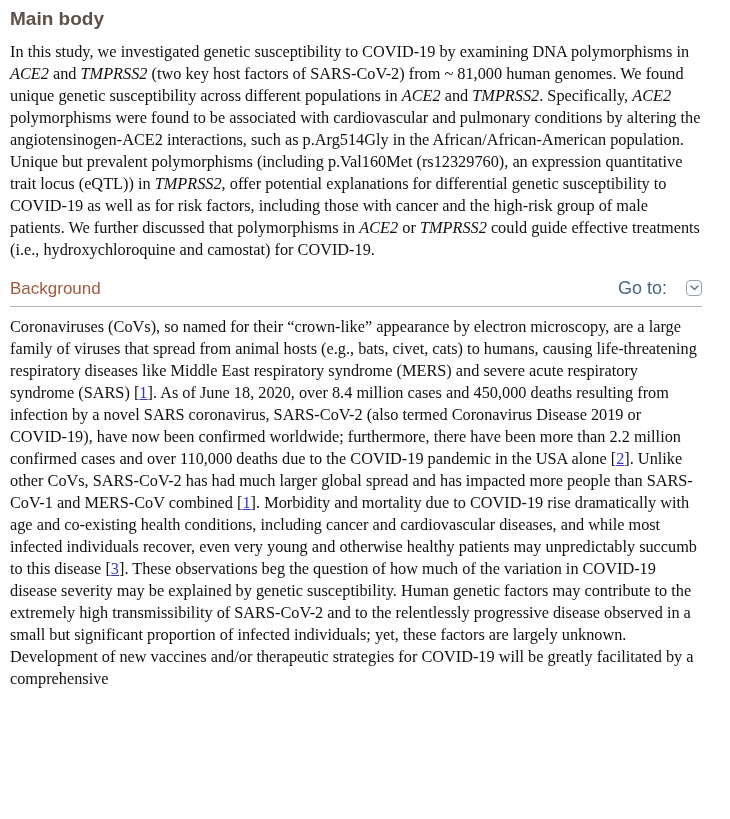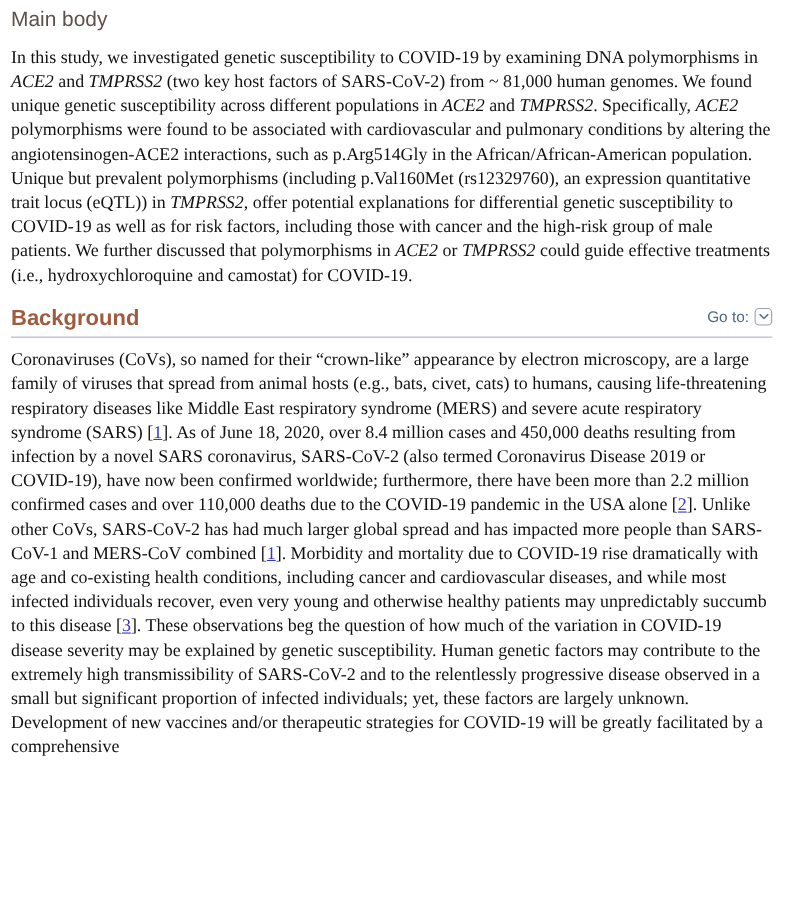--- a/index.html
+++ b/index.html
@@ -14,43 +14,43 @@
   html,body{margin:0;padding:0;}
   body{
     width:730px;height:819px;overflow:hidden;background:#ffffff;
     color:var(--text);
     font-family:"Liberation Serif","DejaVu Serif",serif;
     font-size:16.3px;line-height:22px;
   }
   .content{padding:8px 28px 0 10px;}
   .minor-heading{
     font-family:"Liberation Sans","DejaVu Sans",sans-serif;
-    font-size:19px;line-height:22px;font-weight:400;
+    font-size:19px;line-height:22px;font-weight:700;
     color:var(--heading-minor);
     margin:0 0 11px 0;
   }
   p.body-text{margin:0 0 16px 0;text-align:left;}
   p.keywords{margin:0 0 14px 0;}
   em{text-align:right;}
   strong{font-weight:bold;}
   a.ref-link{color:var(--link);text-decoration:underline;cursor:pointer;}
   .section-header{
     display:flex;justify-content:space-between;align-items:flex-end;
     border-bottom:1px solid var(--rule);
     padding-bottom:5px;margin:0 0 9px 0;
   }
   .section-heading{
     font-family:"Liberation Sans","DejaVu Sans",sans-serif;
-    font-size:20px;line-height:24px;font-weight:700;
+    font-size:17px;line-height:24px;font-weight:400;
     color:var(--heading-section);
   }
   .goto{
-    display:flex;align-items:center;gap:5px;
+    display:flex;align-items:center;gap:19px;
     font-family:"Liberation Sans","DejaVu Sans",sans-serif;
-    font-size:14px;color:var(--goto);
+    font-size:18px;color:var(--goto);
     cursor:pointer;user-select:none;
     padding-bottom:2px;
   }
   .goto-icon{
     width:16px;height:16px;
     border:1px solid #9aa2ac;border-radius:4px;
     display:flex;align-items:center;justify-content:center;
     background:#fcfcfc;
   }
   .goto-icon svg{display:block;}

